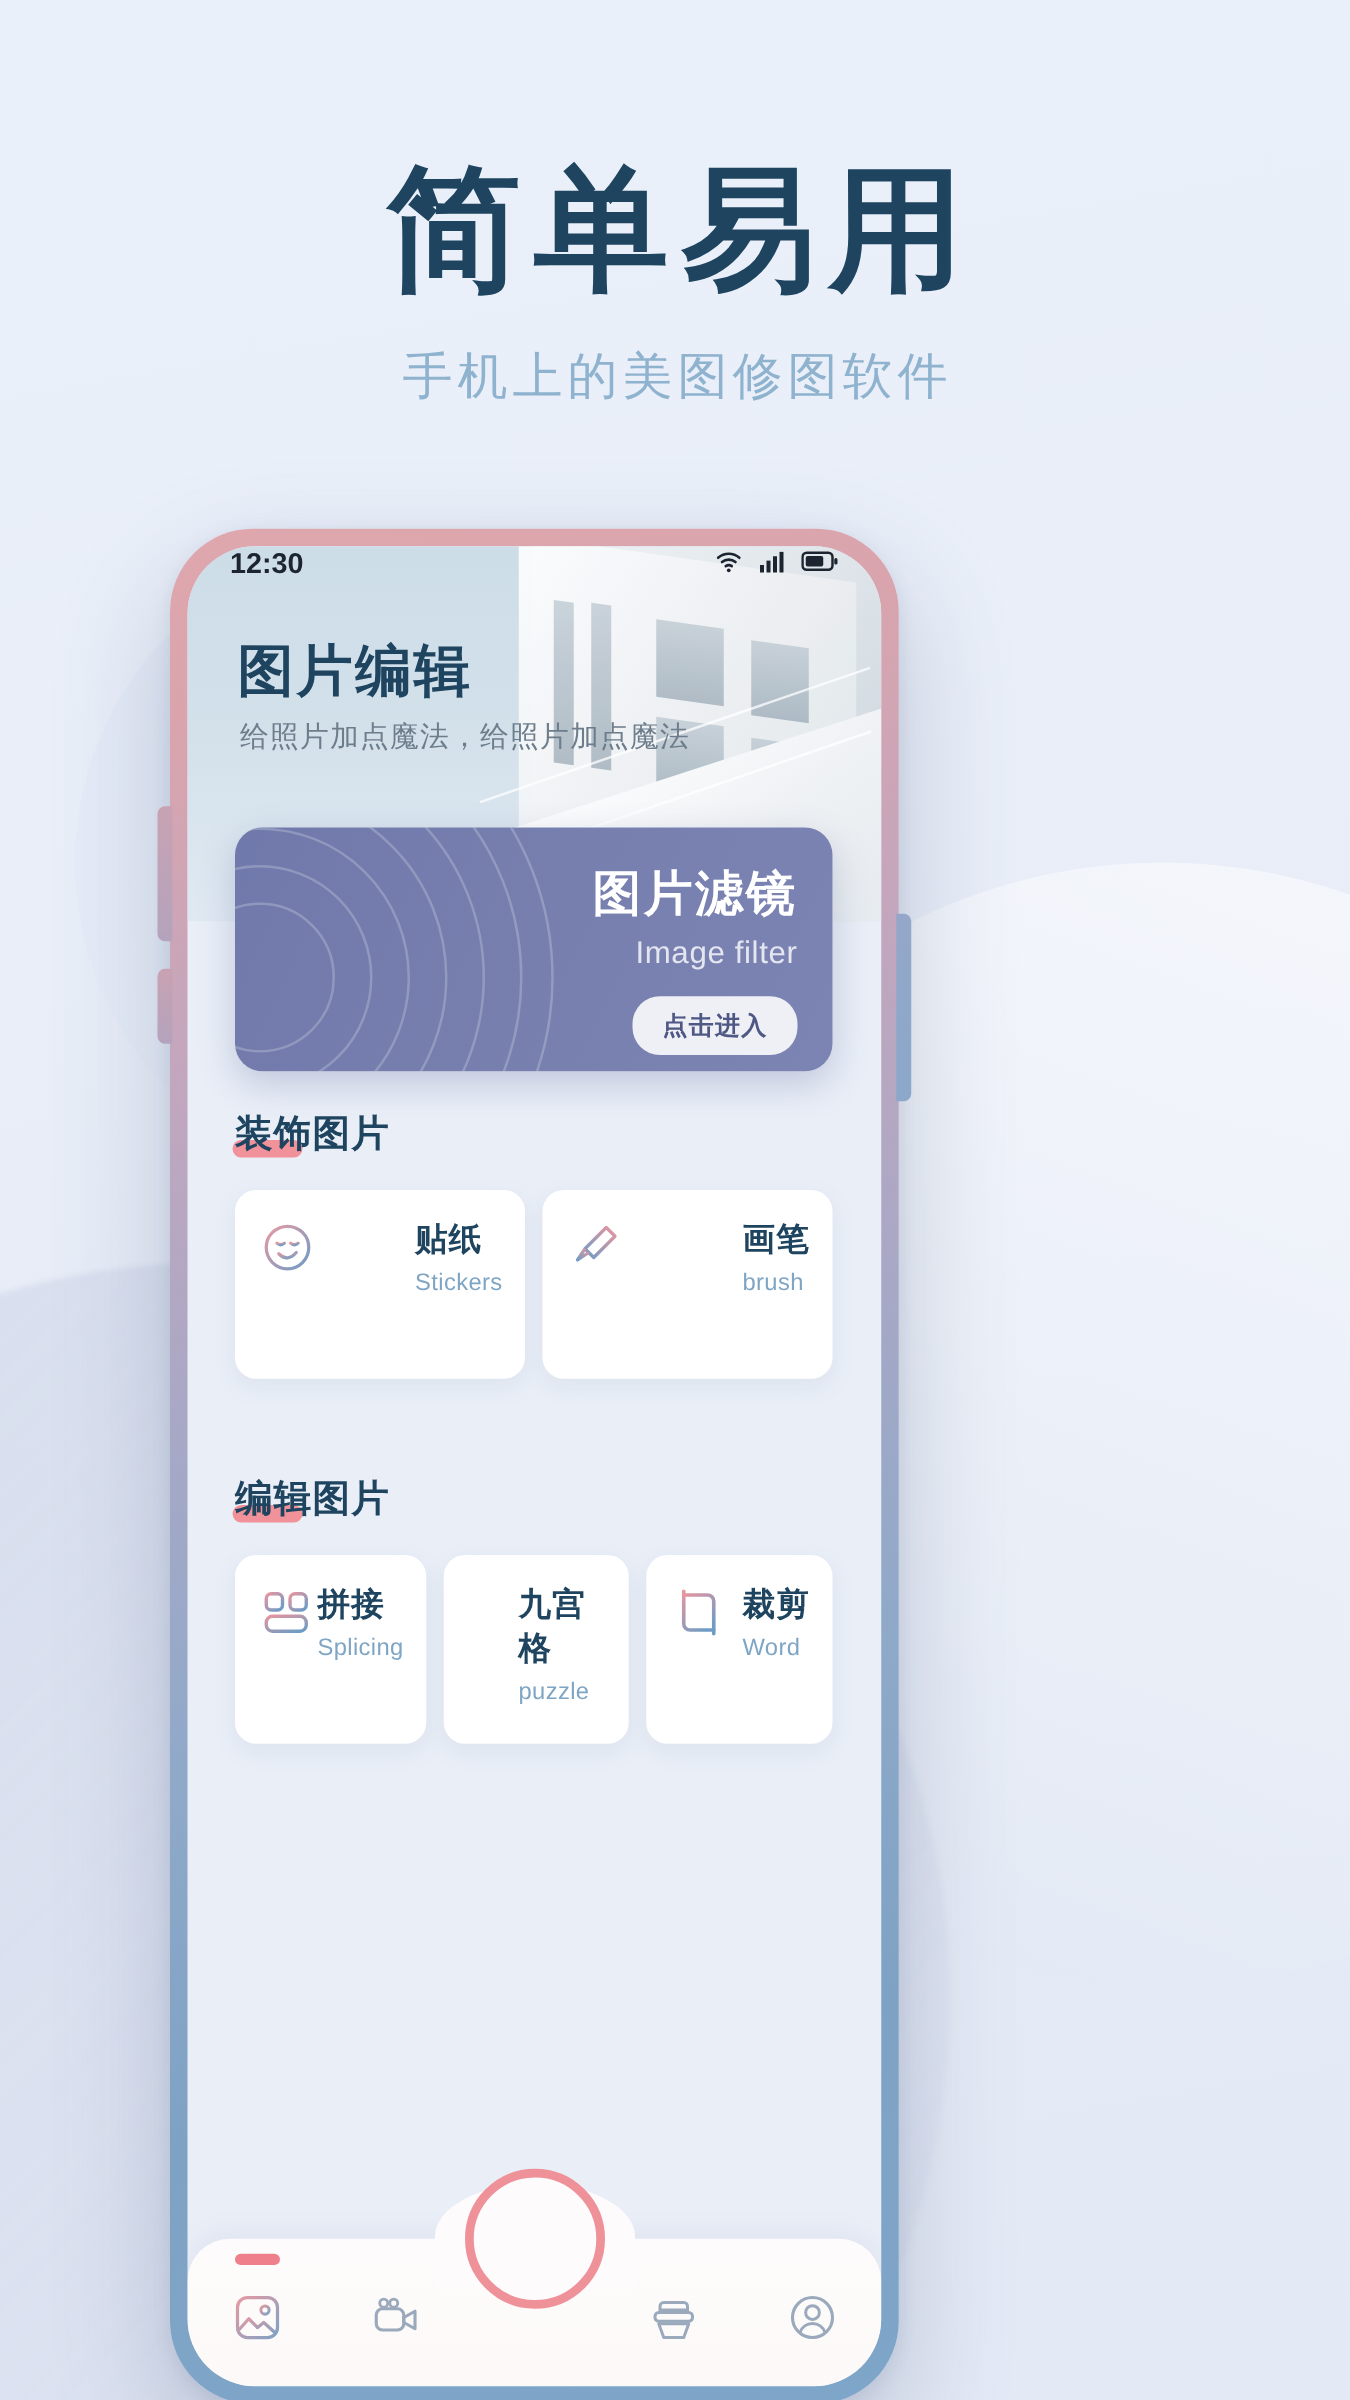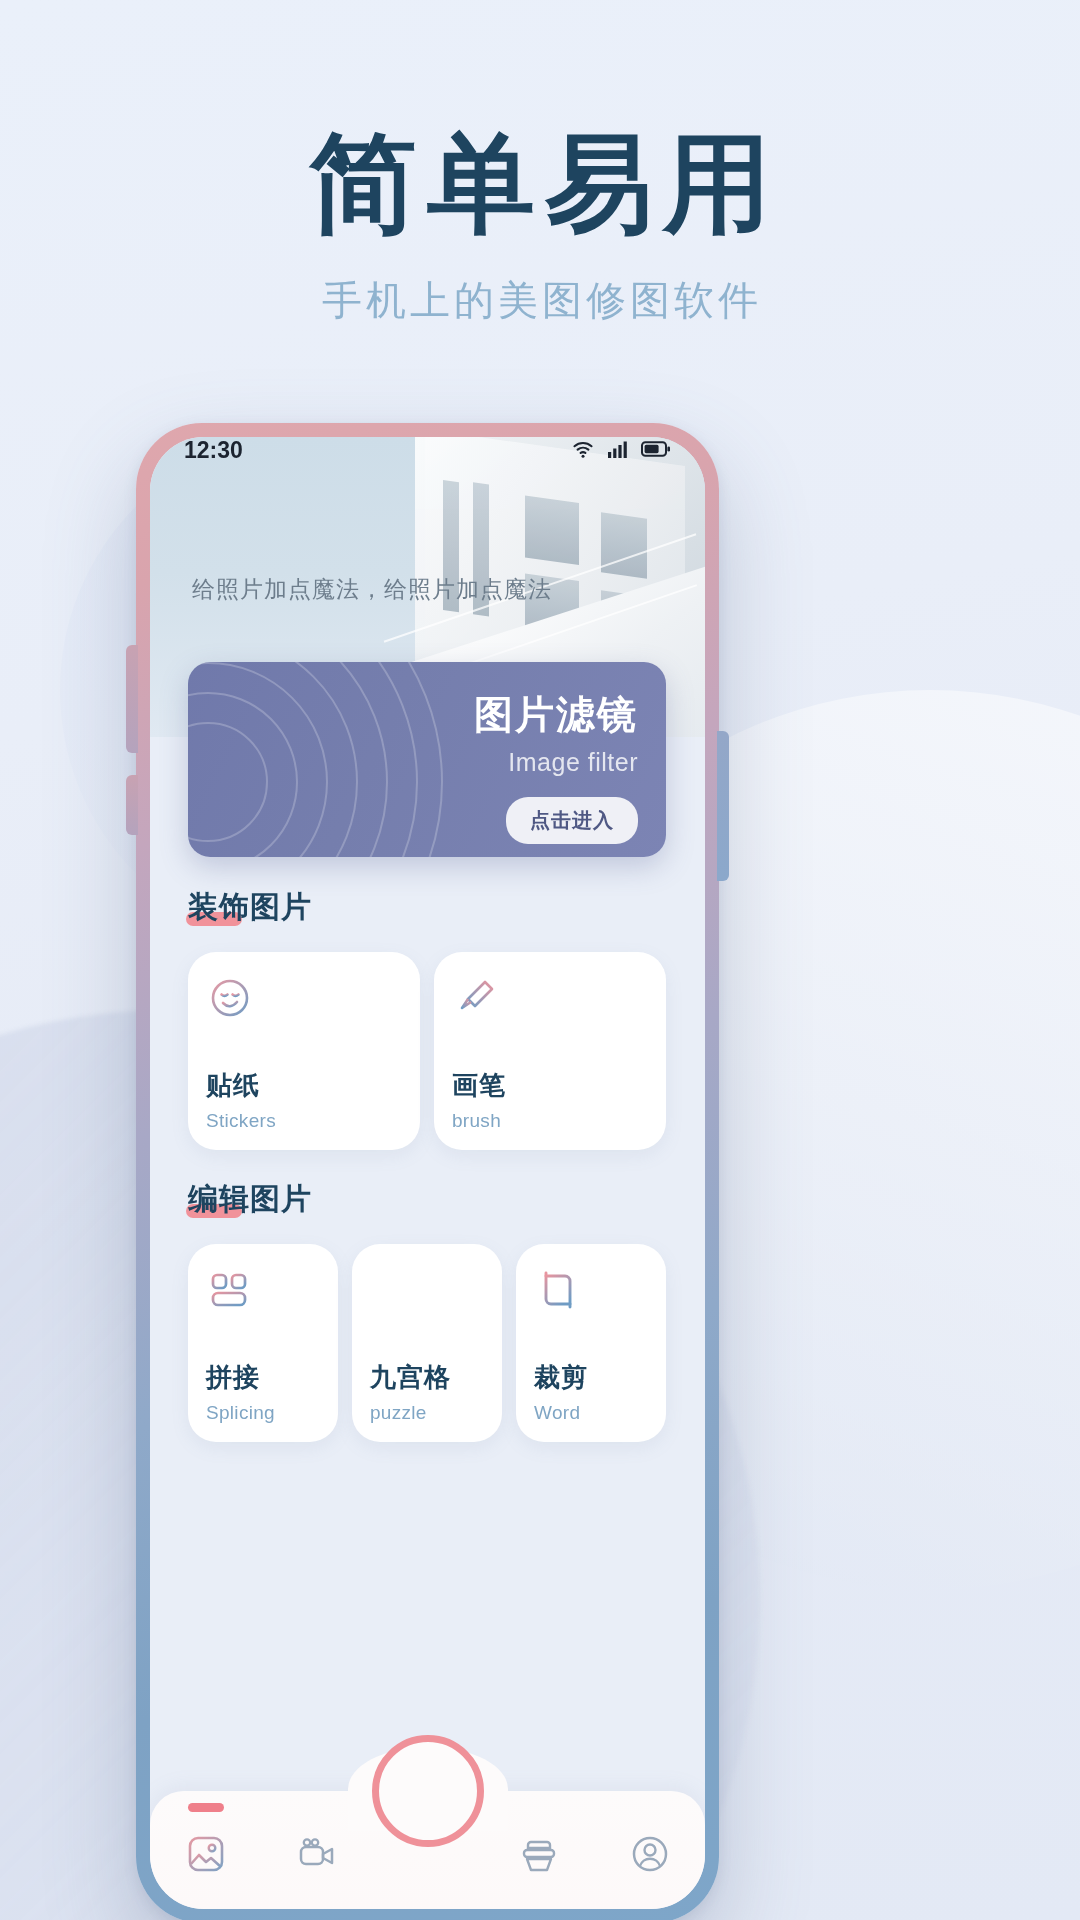--- a/index.html
+++ b/index.html
@@ -141,23 +141,23 @@
     font-size: 30px; font-weight: 700; color: #1e445f; letter-spacing: 1px;
     margin-bottom: 24px;
   }
   .sec-head .hl {
     position: absolute; left: -2px; bottom: 2px; width: 56px; height: 14px;
     border-radius: 7px; background: #f1929a; z-index: -1;
   }
 
   .grid { display: flex; gap: 14px; }
   .card {
-    flex: 1; height: 198px; background: #ffffff; border-radius: 28px;
+    flex: 1; height: 151px; background: #ffffff; border-radius: 17px;
     padding: 22px 18px 18px 18px;
-    display: flex; flex-direction: column; justify-content: space-between;
+    display: flex; flex-direction: row; justify-content: space-between;
     box-shadow: 0 6px 18px rgba(120,135,165,0.10);
   }
   .card-icon { width: 48px; height: 48px; }
   .card-cn { font-size: 26px; font-weight: 700; color: #1e445f; letter-spacing: 1px; }
   .card-en { margin-top: 7px; font-size: 19px; color: #7fa5c4; letter-spacing: .3px; }
 
   
   .navwrap { position: absolute; left: 0; right: 0; bottom: 0; height: 150px; z-index: 6; }
   .navbar {
     position: absolute; left: 0; right: 0; bottom: 0; height: 118px;
@@ -239,20 +239,21 @@
           <rect x="16.6" y="3.5" width="3.2" height="16.5" fill="#1c2430"></rect>
         </svg>
         <svg width="30" height="20" viewBox="0 0 30 20">
           <rect x="1" y="3.2" width="24" height="13.6" rx="3.4" fill="none" stroke="#1c2430" stroke-width="2"></rect>
           <rect x="3.6" y="5.8" width="14" height="8.4" rx="1.6" fill="#1c2430"></rect>
           <rect x="26.4" y="7.4" width="2.6" height="5.2" rx="1.3" fill="#1c2430"></rect>
         </svg>
       </div>
     </div>
 
+    <div class="app-title">图片编辑</div>
     <div class="app-sub">给照片加点魔法，给照片加点魔法</div>
 
     <div class="banner">
       <div class="banner-arcs">
         <span style="width:120px;height:120px;"></span>
         <span style="width:180px;height:180px;"></span>
         <span style="width:240px;height:240px;"></span>
         <span style="width:300px;height:300px;"></span>
         <span style="width:360px;height:360px;"></span>
         <span style="width:420px;height:420px;"></span>

